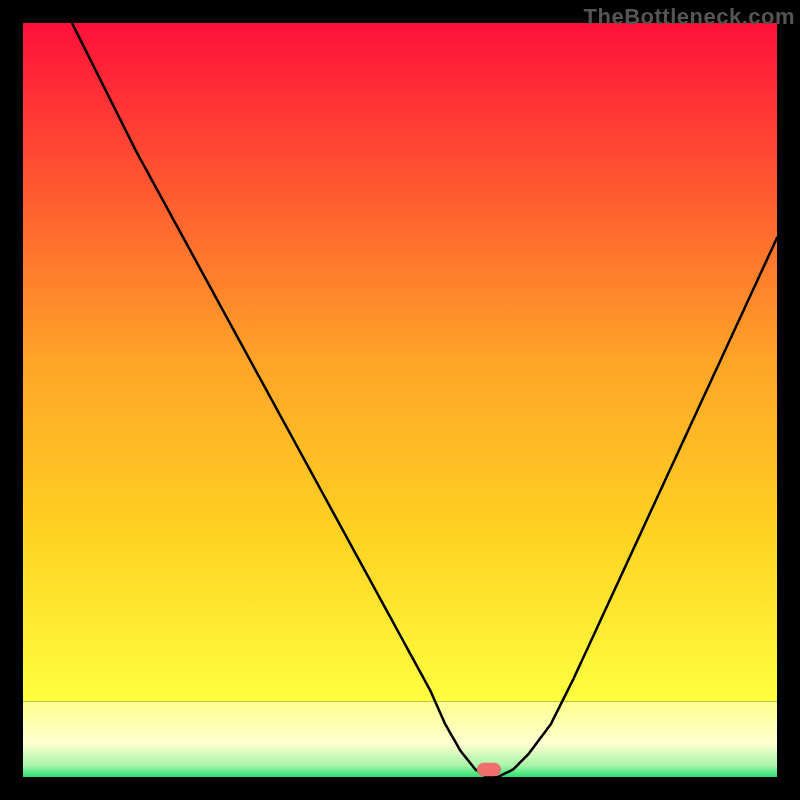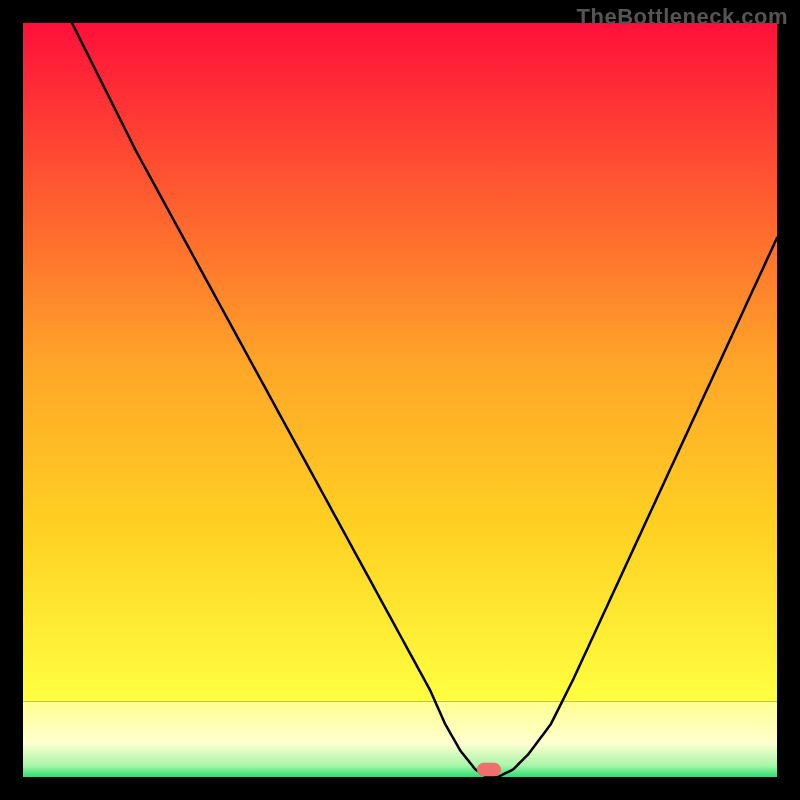--- a/index.html
+++ b/index.html
@@ -13,21 +13,21 @@
   }
   .frame {
     position: relative;
     width: 800px;
     height: 800px;
     background: #000000;
   }
   .watermark {
     position: absolute;
     top: 4px;
-    right: 12px;
+    right: 5px;
     color: #555555;
     font-size: 22px;
     font-weight: 600;
     letter-spacing: 0.5px;
     z-index: 10;
   }
   svg.plot {
     position: absolute;
     left: 23px;
     top: 23px;

